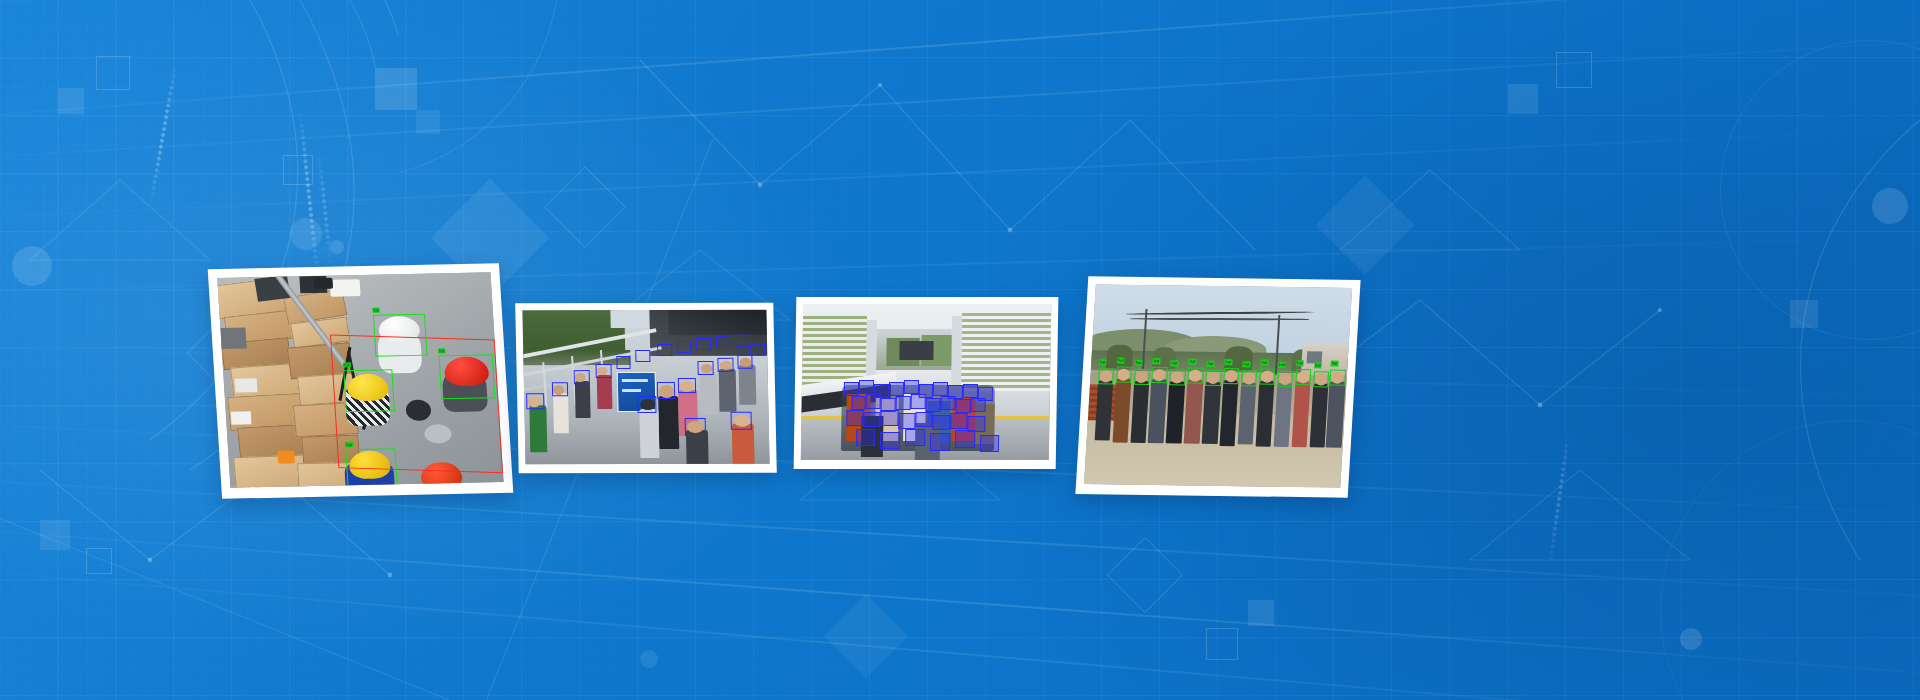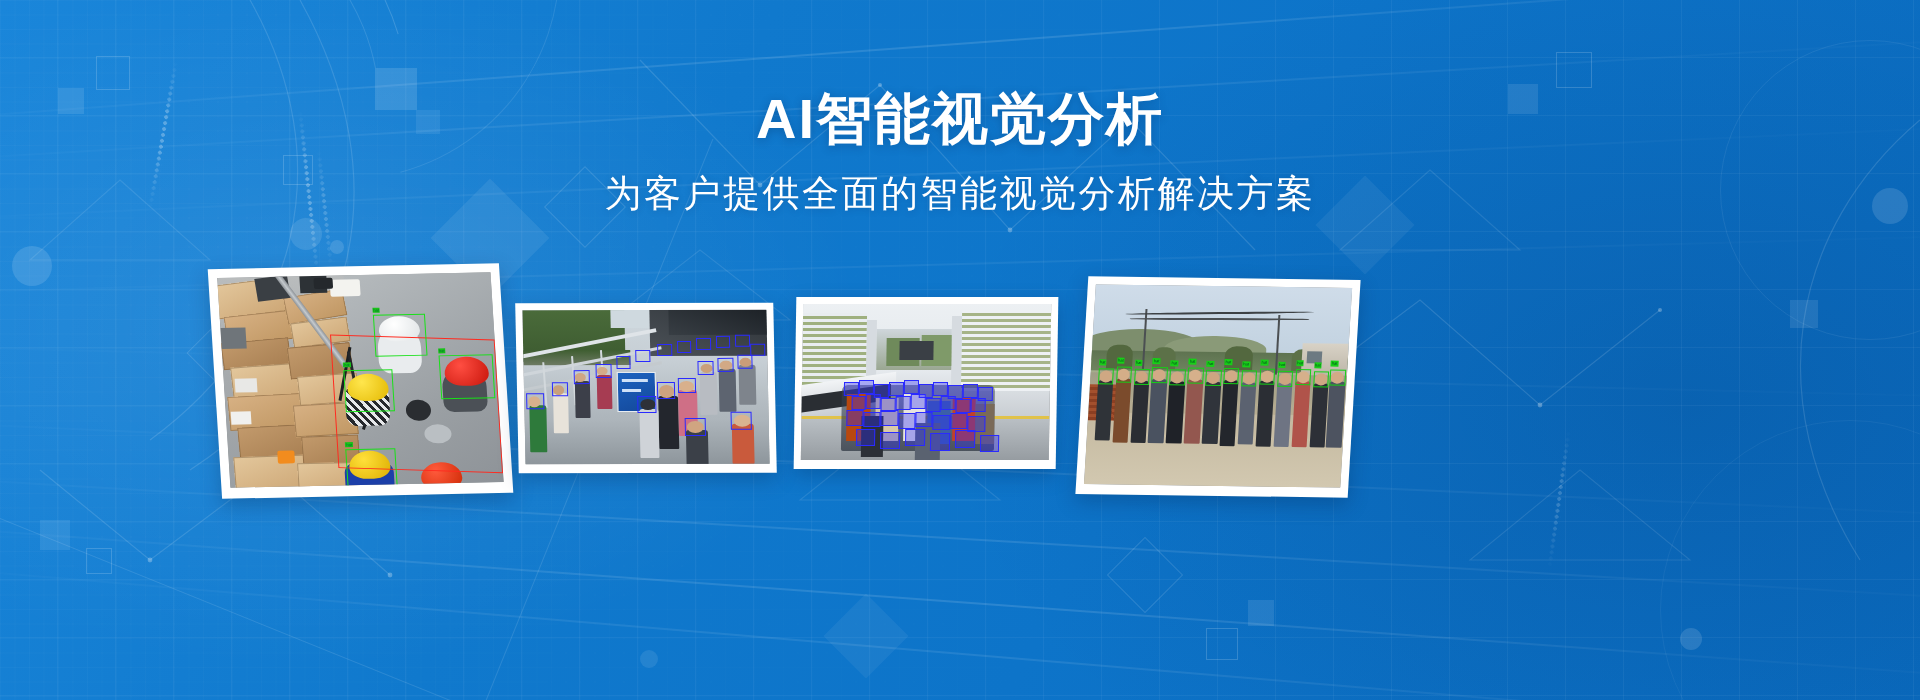--- a/index.html
+++ b/index.html
@@ -221,24 +221,20 @@
     <div class="dot" style="left:1872px;top:188px; width:36px; height:36px;"></div>
     <div class="dot" style="left:1680px;top:628px; width:22px; height:22px;"></div>
     <div class="dot" style="left:640px; top:650px; width:18px; height:18px; background:rgba(255,255,255,.09);"></div>
 
     <div class="dotcol" style="left:160px; top:60px;  width:7px;  height:150px; transform:rotate(10deg);"></div>
     <div class="dotcol" style="left:306px; top:110px; width:7px;  height:170px; transform:rotate(-6deg);"></div>
     <div class="dotcol" style="left:322px; top:150px; width:7px;  height:120px; transform:rotate(-6deg); opacity:.35;"></div>
     <div class="dotcol" style="left:1556px;top:430px; width:7px;  height:140px; transform:rotate(8deg); opacity:.35;"></div>
   </div>
 
-  <div class="text-wrap">
-    <div class="title">AI智能视觉分析</div>
-    <div class="subtitle">为客户提供全面的智能视觉分析解决方案</div>
-  </div>
 
   <div class="gallery">
 
     <div class="shot" id="shot1">
       <div class="inner" style="inset:9px 9px 11px 9px;">
         <div id="p1-bg"></div>
 
         <div class="box" style="left:46%; top:0; width:54%; height:100%; background:linear-gradient(150deg,#b5babd,#9ba0a4 60%,#8e9398);"></div>
 
         <div class="kraft l" style="left:-2%;  top:2%;  width:26%; height:16%; transform:rotate(-6deg);"></div>

